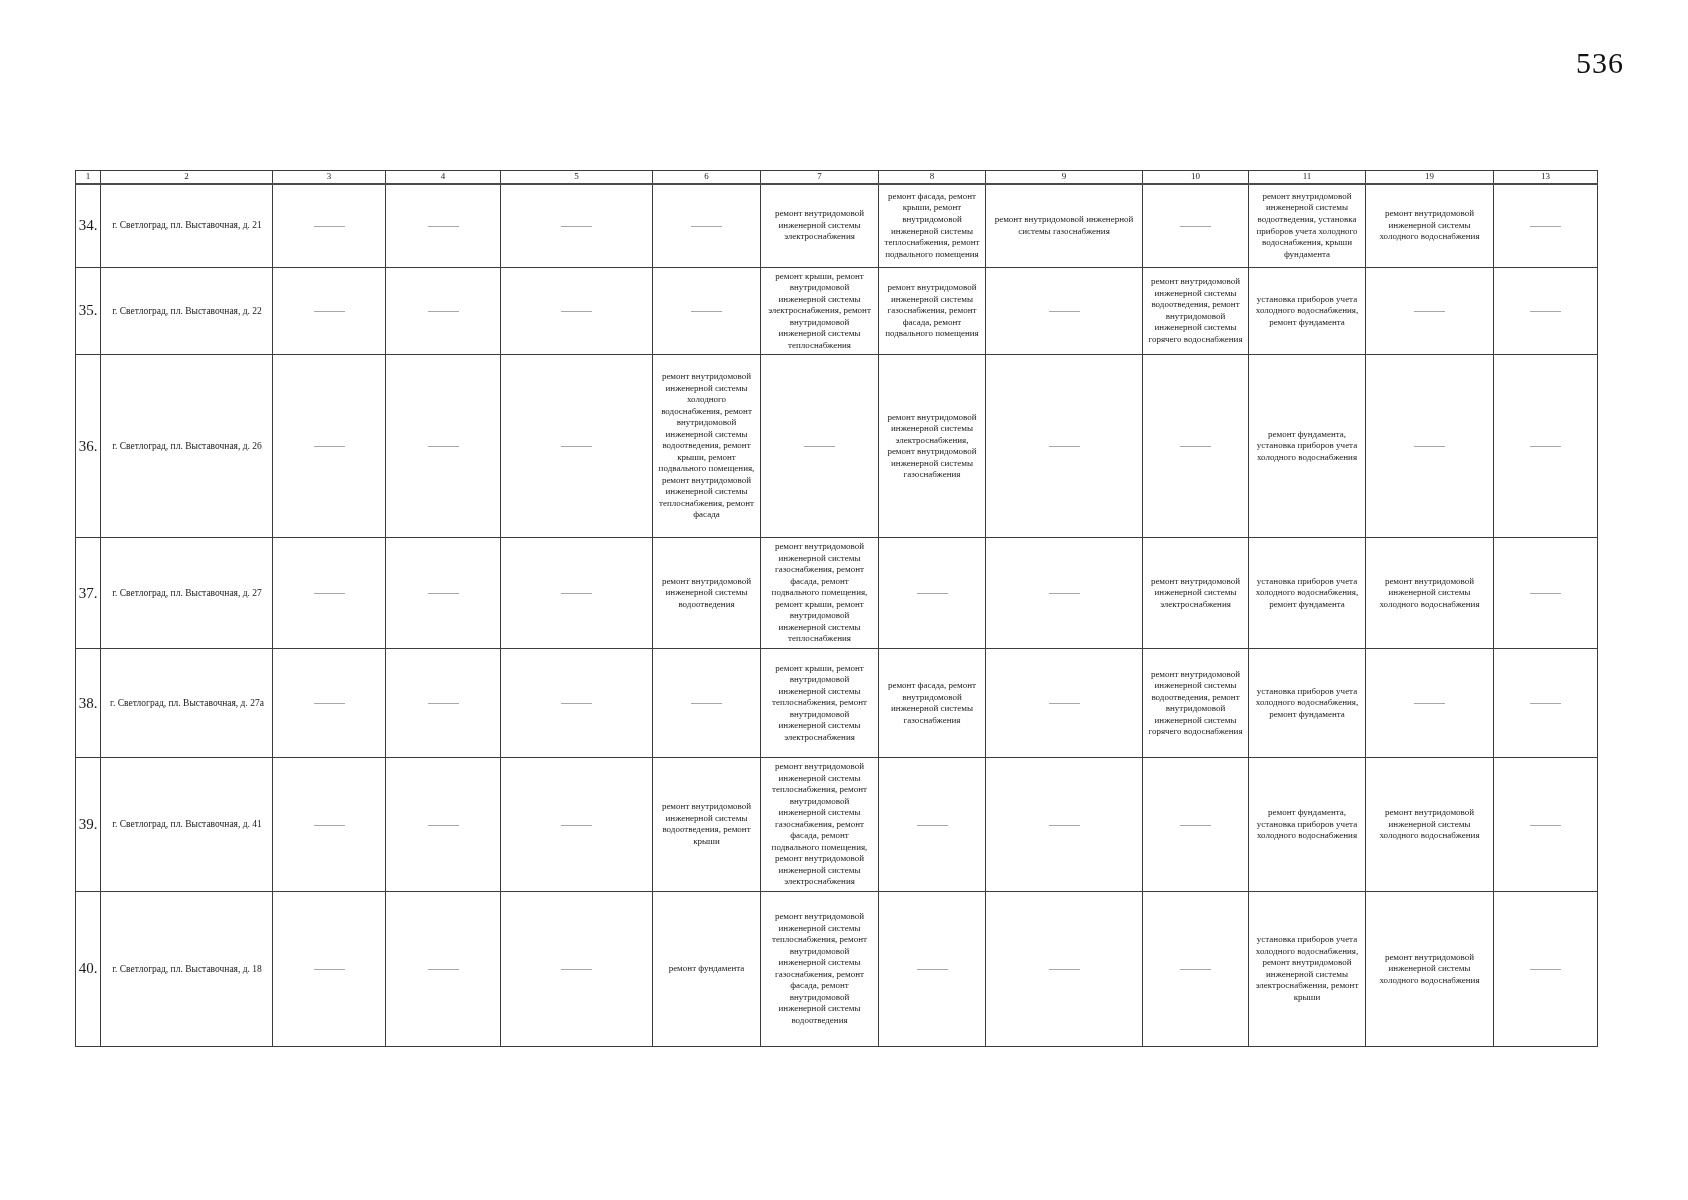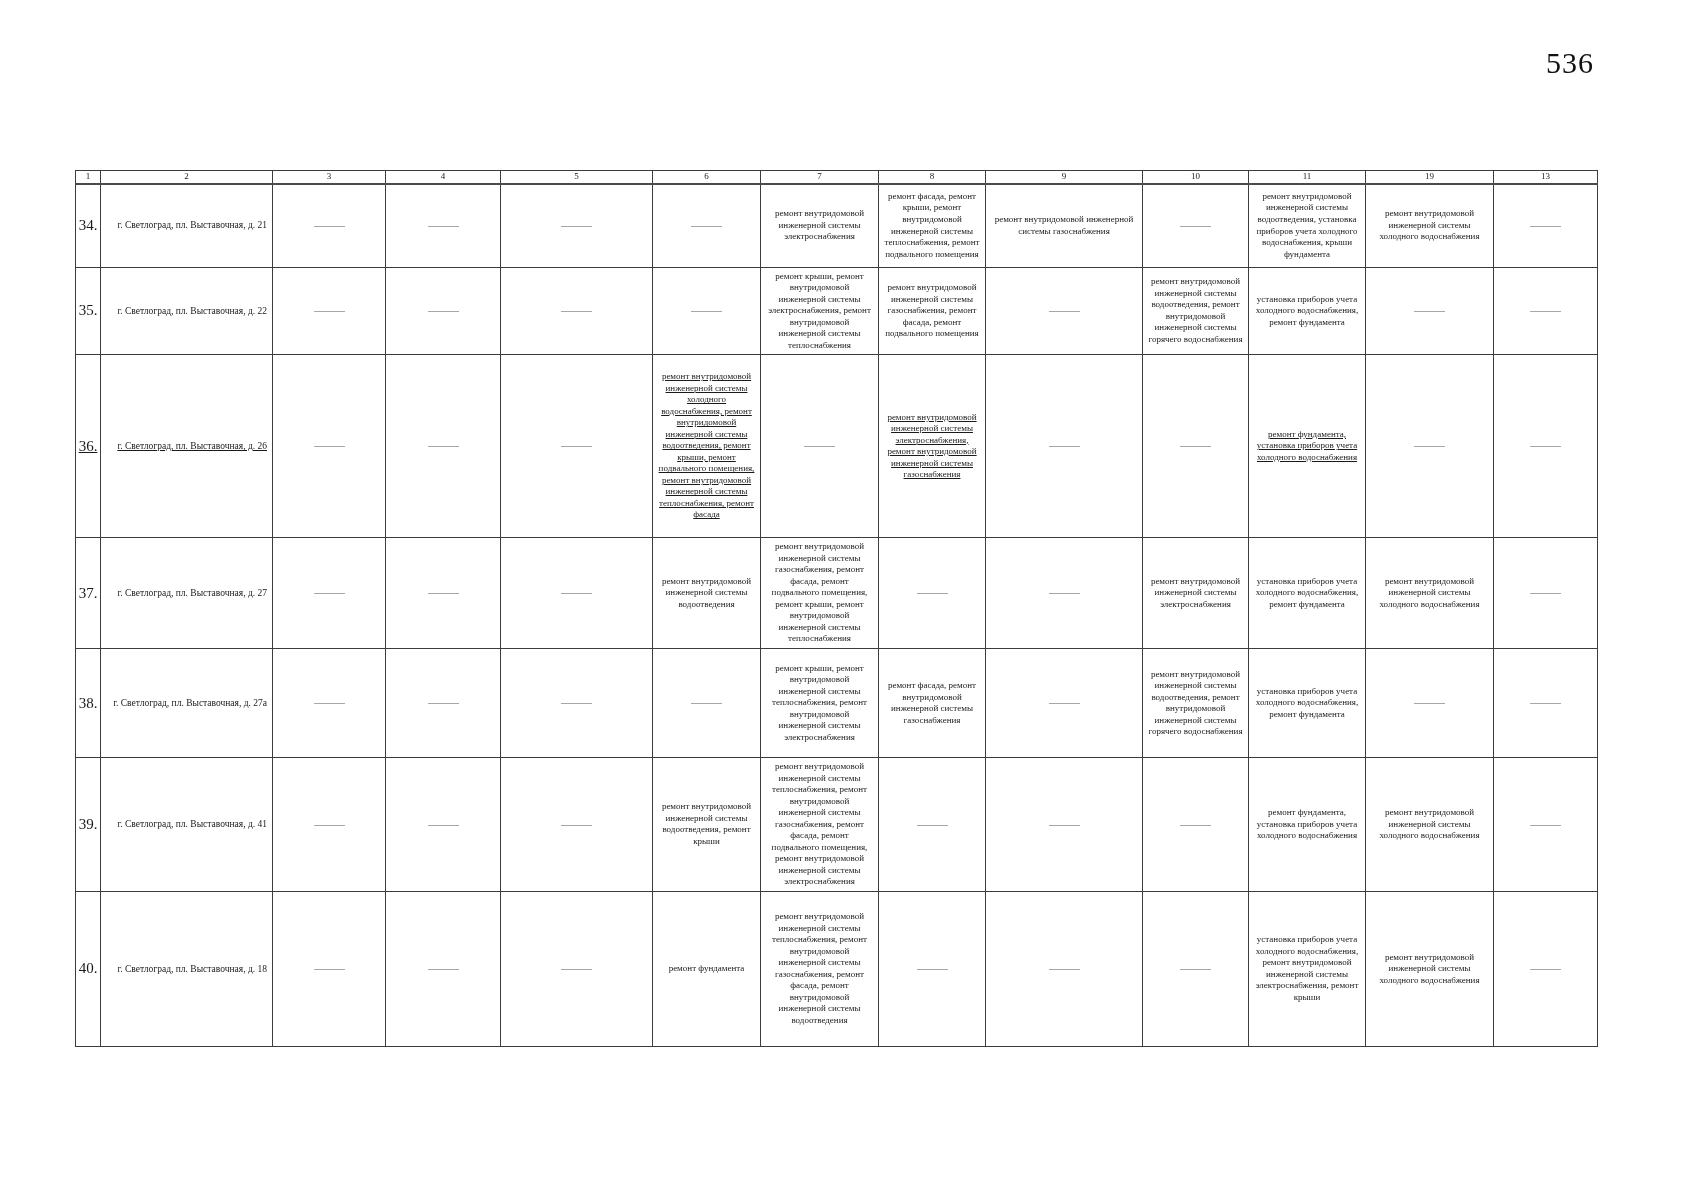--- a/index.html
+++ b/index.html
@@ -12,21 +12,21 @@
   .page {
     position: relative;
     width: 1688px;
     height: 1200px;
     background: #ffffff;
     overflow: hidden;
   }
   .page-number {
     position: absolute;
     top: 46px;
-    right: 94px;
+    right: 64px;
     font-size: 30px;
     letter-spacing: 1px;
     color: #111;
   }
   table.repairs {
     position: absolute;
     left: 75px;
     top: 170px;
     width: 1522px;
     border-collapse: collapse;
@@ -44,32 +44,32 @@
   }
   table.repairs thead th {
     height: 11px;
     padding: 0 2px;
     font-size: 9px;
     font-weight: normal;
     color: #222;
     border-bottom: 2px solid #4a4a4a;
   }
   table.repairs td.address {
-    text-align: right;
+    text-align: center;
     font-size: 9.5px;
     padding-left: 6px;
   }
   table.repairs td.rownum {
     font-size: 15px;
     padding: 2px 1px;
   }
   
   tbody tr:nth-child(1) td { height: 76px; margin-left: 16px; }
   tbody tr:nth-child(2) td { height: 78px; }
-  tbody tr:nth-child(3) td { height: 176px; text-decoration: underline; }
+  tbody tr:nth-child(3) td { height: 176px; }
   tbody tr:nth-child(4) td { height: 104px; }
   tbody tr:nth-child(5) td { height: 102px; }
   tbody tr:nth-child(6) td { height: 124px; }
   tbody tr:nth-child(7) td { height: 148px; }
   
   .dash-line {
     display: inline-block;
     transform: scaleX(3.4) scaleY(0.9);
     color: #2f2f2f;
   }

